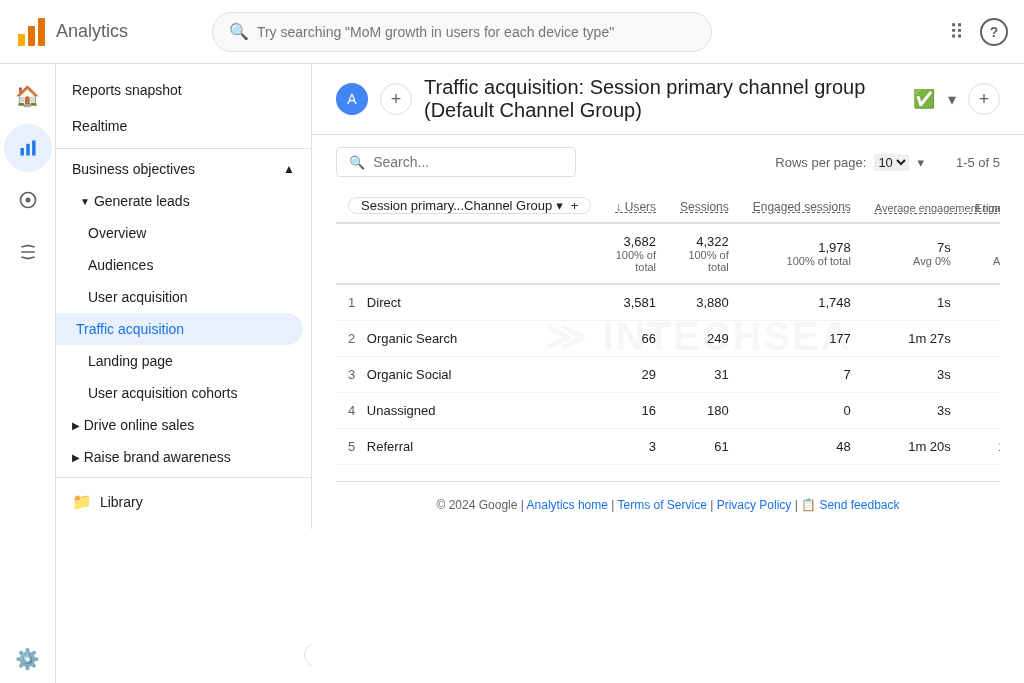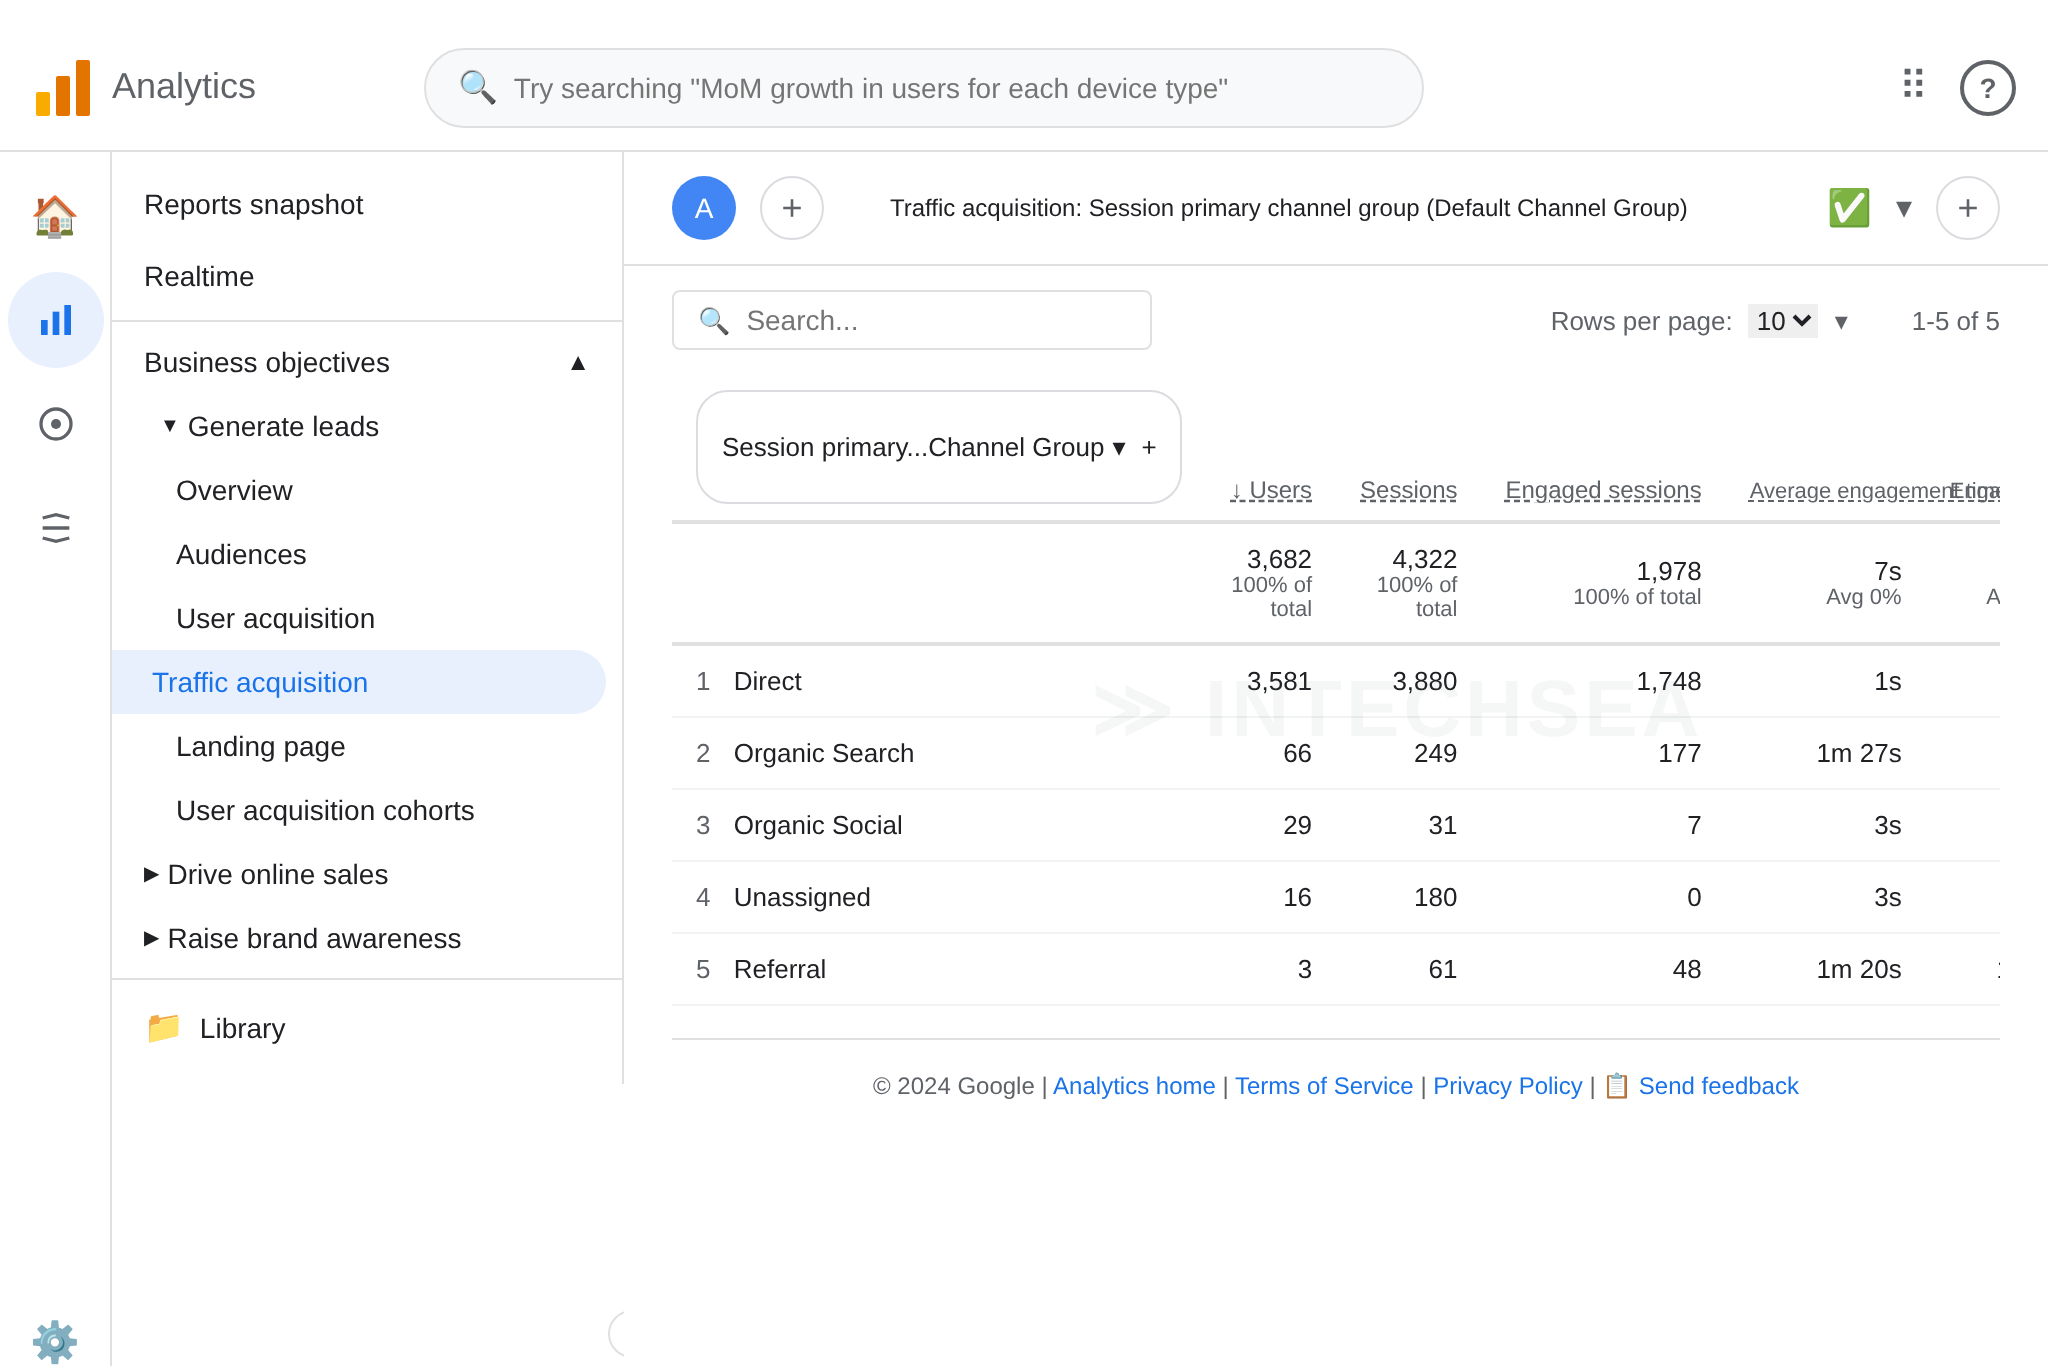--- a/index.html
+++ b/index.html
@@ -2,21 +2,21 @@
 <html><head>
   <meta charset="utf-8">
   <style>
     * { box-sizing: border-box; margin: 0; padding: 0; }
     body { font-family: 'Google Sans', Arial, sans-serif; font-size: 13px; background: #fff; color: #202124; overflow: hidden; }
 
     
     .top-header {
       display: flex; align-items: center; height: 64px;
       padding: 0 16px; border-bottom: 1px solid #e0e0e0;
-      background: #fff; gap: 16px; margin-top: 12px;
+      background: #fff; gap: 16px;
     }
     .logo-area { display: flex; align-items: center; gap: 8px; min-width: 180px; }
     .logo-icon { width: 32px; height: 32px; }
     .analytics-label { font-size: 18px; color: #5f6368; }
     .account-name { font-size: 14px; color: #202124; font-weight: 500; cursor: pointer; }
     .search-bar {
       flex: 1; max-width: 500px; height: 40px; border: 1px solid #e0e0e0;
       border-radius: 24px; display: flex; align-items: center;
       padding: 0 16px; gap: 8px; background: #f8f9fa;
     }
@@ -121,21 +121,21 @@
     .data-table td {
       padding: 10px 12px; font-size: 13px; border-bottom: 1px solid #f1f3f4;
       text-align: right;
     }
     .data-table td:first-child { text-align: left; }
     .data-table tr.totals td { font-weight: 500; color: #202124; border-bottom: 2px solid #e0e0e0; font-size: 13px; }
     .data-table tr.totals td .subtext { font-size: 11px; color: #5f6368; font-weight: 400; }
     .row-num { color: #5f6368; margin-right: 8px; }
     .filter-chip {
       display: inline-flex; align-items: flex-end; gap: 4px;
-      border: 1px solid #dadce0; border-radius: 16px; padding: 20px 12px;
+      border: 1px solid #dadce0; border-radius: 16px; padding: 0 12px;
       font-size: 13px; color: #202124; cursor: pointer; background: #fff;
     }
 
     
     .footer {
       text-align: center; padding: 16px; font-size: 12px; color: #5f6368;
       border-top: 1px solid #e0e0e0; margin-top: 16px;
     }
     .footer a { color: #1a73e8; text-decoration: none; }
 
@@ -248,21 +248,21 @@
       </div>
     </div>
     <div class="collapse-btn">‹</div>
   </div>
 
   <div class="main-content" style="position:relative;">
 
     <div class="page-header">
       <div class="page-avatar">A</div>
       <div class="add-btn">+</div>
-      <h1 class="page-title" style="font-size:12px;margin-left:21px;">Traffic acquisition: Session primary channel group (Default Channel Group)</h1>
+      <h1 class="page-title" style="font-size:20px;">Traffic acquisition: Session primary channel group (Default Channel Group)</h1>
       <span class="green-check">✅</span>
       <span style="font-size:16px;cursor:pointer;color:#5f6368;">▾</span>
       <div class="add-btn">+</div>
     </div>
 
     <div class="table-area">
       <div class="table-toolbar">
         <div class="table-search">
           <span style="color:#5f6368;">🔍</span>
           <input type="text" placeholder="Search..." style="">

